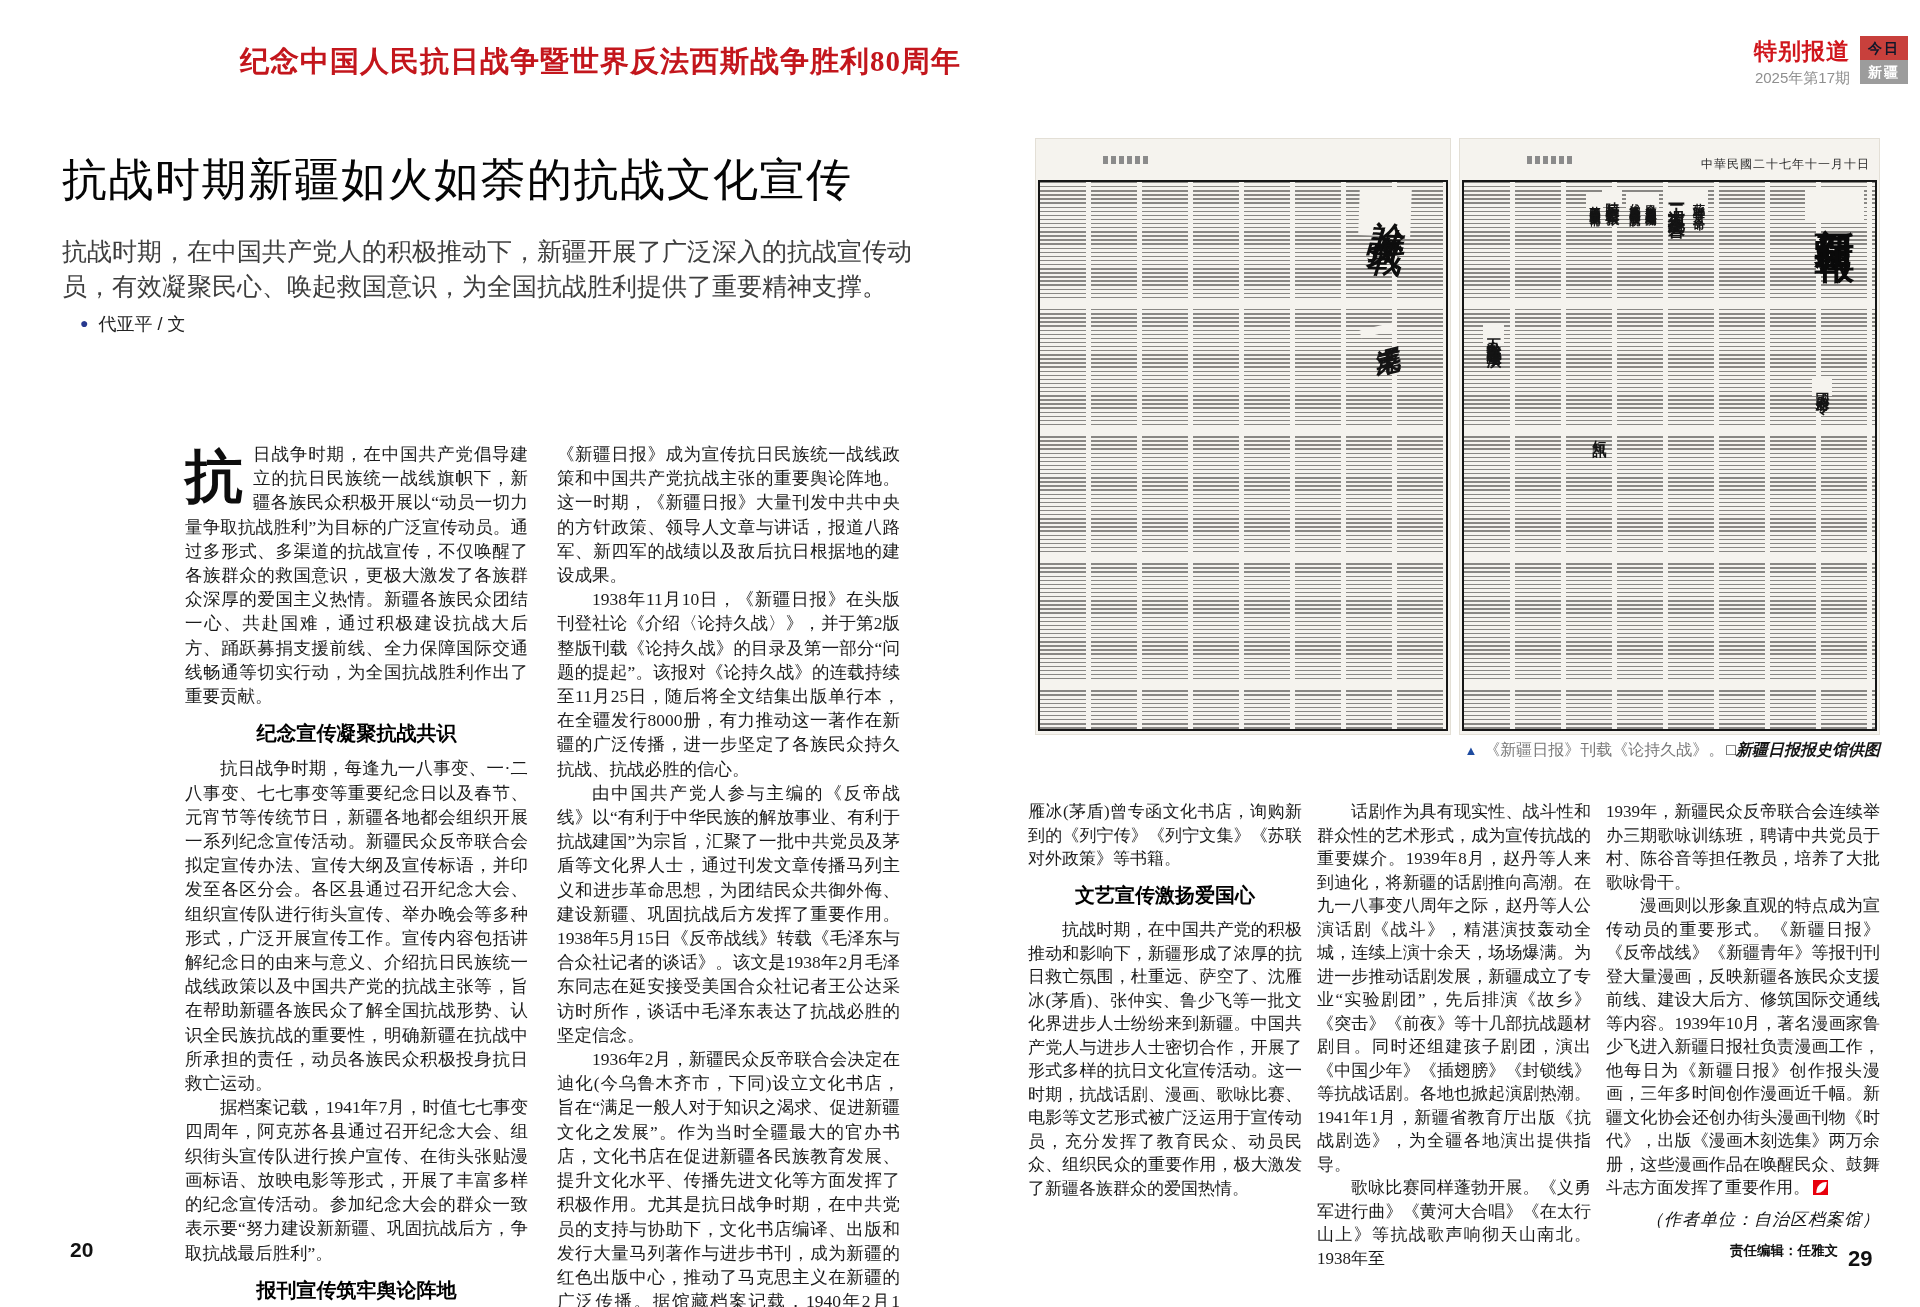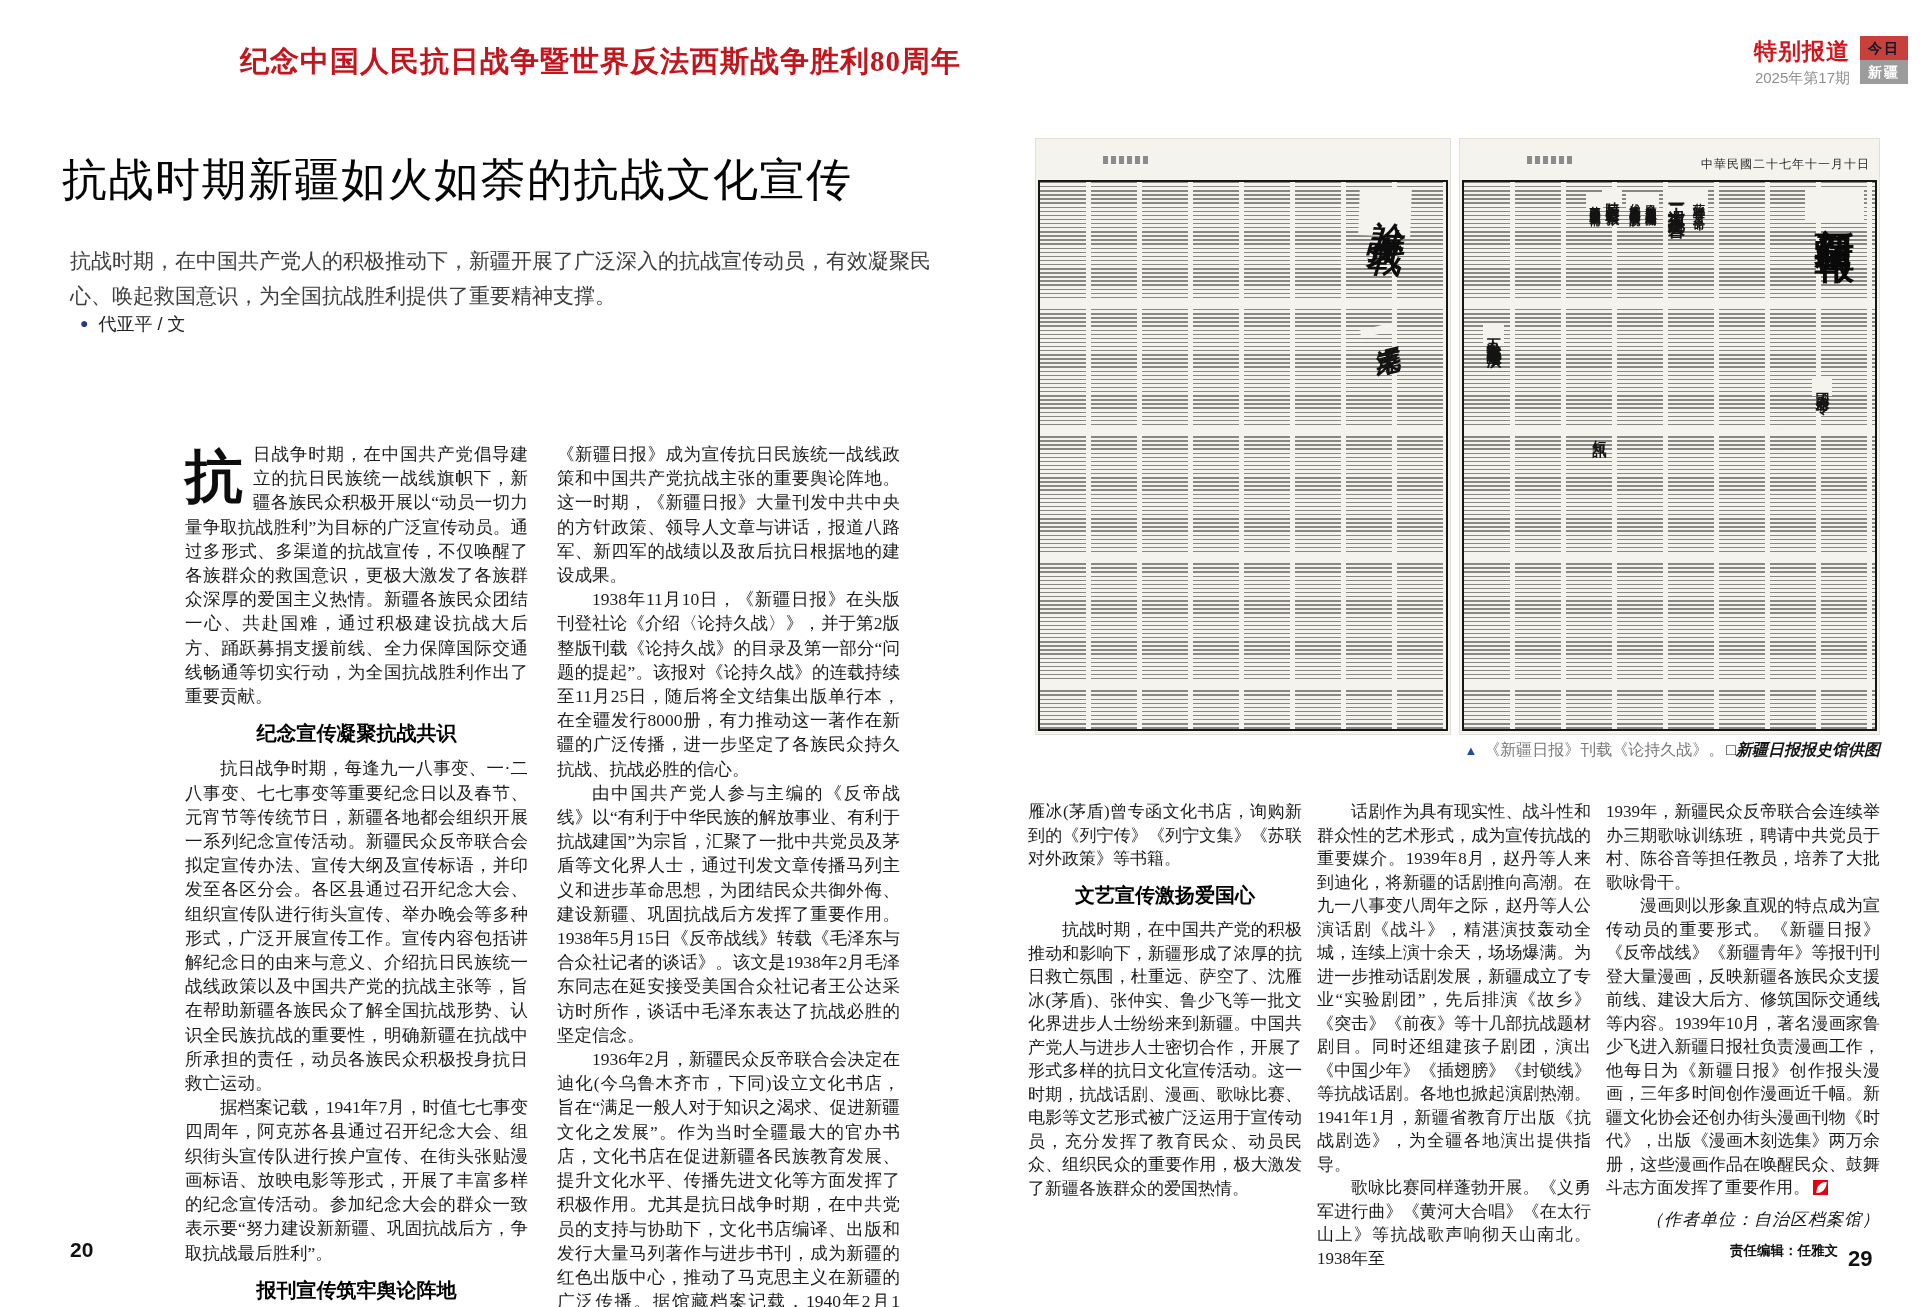--- a/index.html
+++ b/index.html
@@ -26,22 +26,22 @@
   .report-label{color:#d0161c;font-size:23px;font-weight:800;letter-spacing:1px;}
   .report-issue{color:#8f8f8f;font-size:15px;margin-top:2px;}
   .badge{position:absolute;right:12px;top:36px;width:48px;height:48px;text-align:center;
          font-family:"Liberation Sans","DejaVu Sans",sans-serif;}
   .badge-top{height:24px;background:#c8403c;color:#0f172a;font-size:14px;line-height:24px;font-weight:700;letter-spacing:2px;}
   .badge-bottom{height:24px;background:#9c9c9c;color:#fff;font-size:14px;line-height:24px;font-weight:700;letter-spacing:2px;}
 
   
   .title{position:absolute;left:62px;top:150px;margin:0;font-size:45px;font-weight:400;color:#050505;
          letter-spacing:1.5px;font-family:"Liberation Sans","DejaVu Sans",sans-serif;}
-  .lede{position:absolute;left:62px;top:236px;width:874px;margin:8px;font-size:21px;line-height:35px;
-        color:#3e3e3e;font-family:Liberation Serif, serif;}
+  .lede{position:absolute;left:62px;top:236px;width:874px;margin:0;font-size:25px;line-height:35px;
+        color:#3e3e3e;font-family:Liberation Mono, monospace;}
   .byline{position:absolute;left:80px;top:312px;font-size:18px;color:#222;
           font-family:"Liberation Sans","DejaVu Sans",sans-serif;}
   .byline-dot{color:#27388f;font-size:14px;margin-right:10px;vertical-align:2px;}
 
   .art{position:absolute;text-align:justify;color:#1b1b1b;}
   .art p{margin:0;}
   .l1,.l2{font-size:17.5px;line-height:24.2px;width:343px;top:442px;}
   .l1{left:185px;} .l2{left:557px;}
   .r1,.r2,.r3{font-size:17px;line-height:23.5px;width:274px;top:800px;}
   .r1{left:1028px;} .r2{left:1317px;} .r3{left:1606px;}

